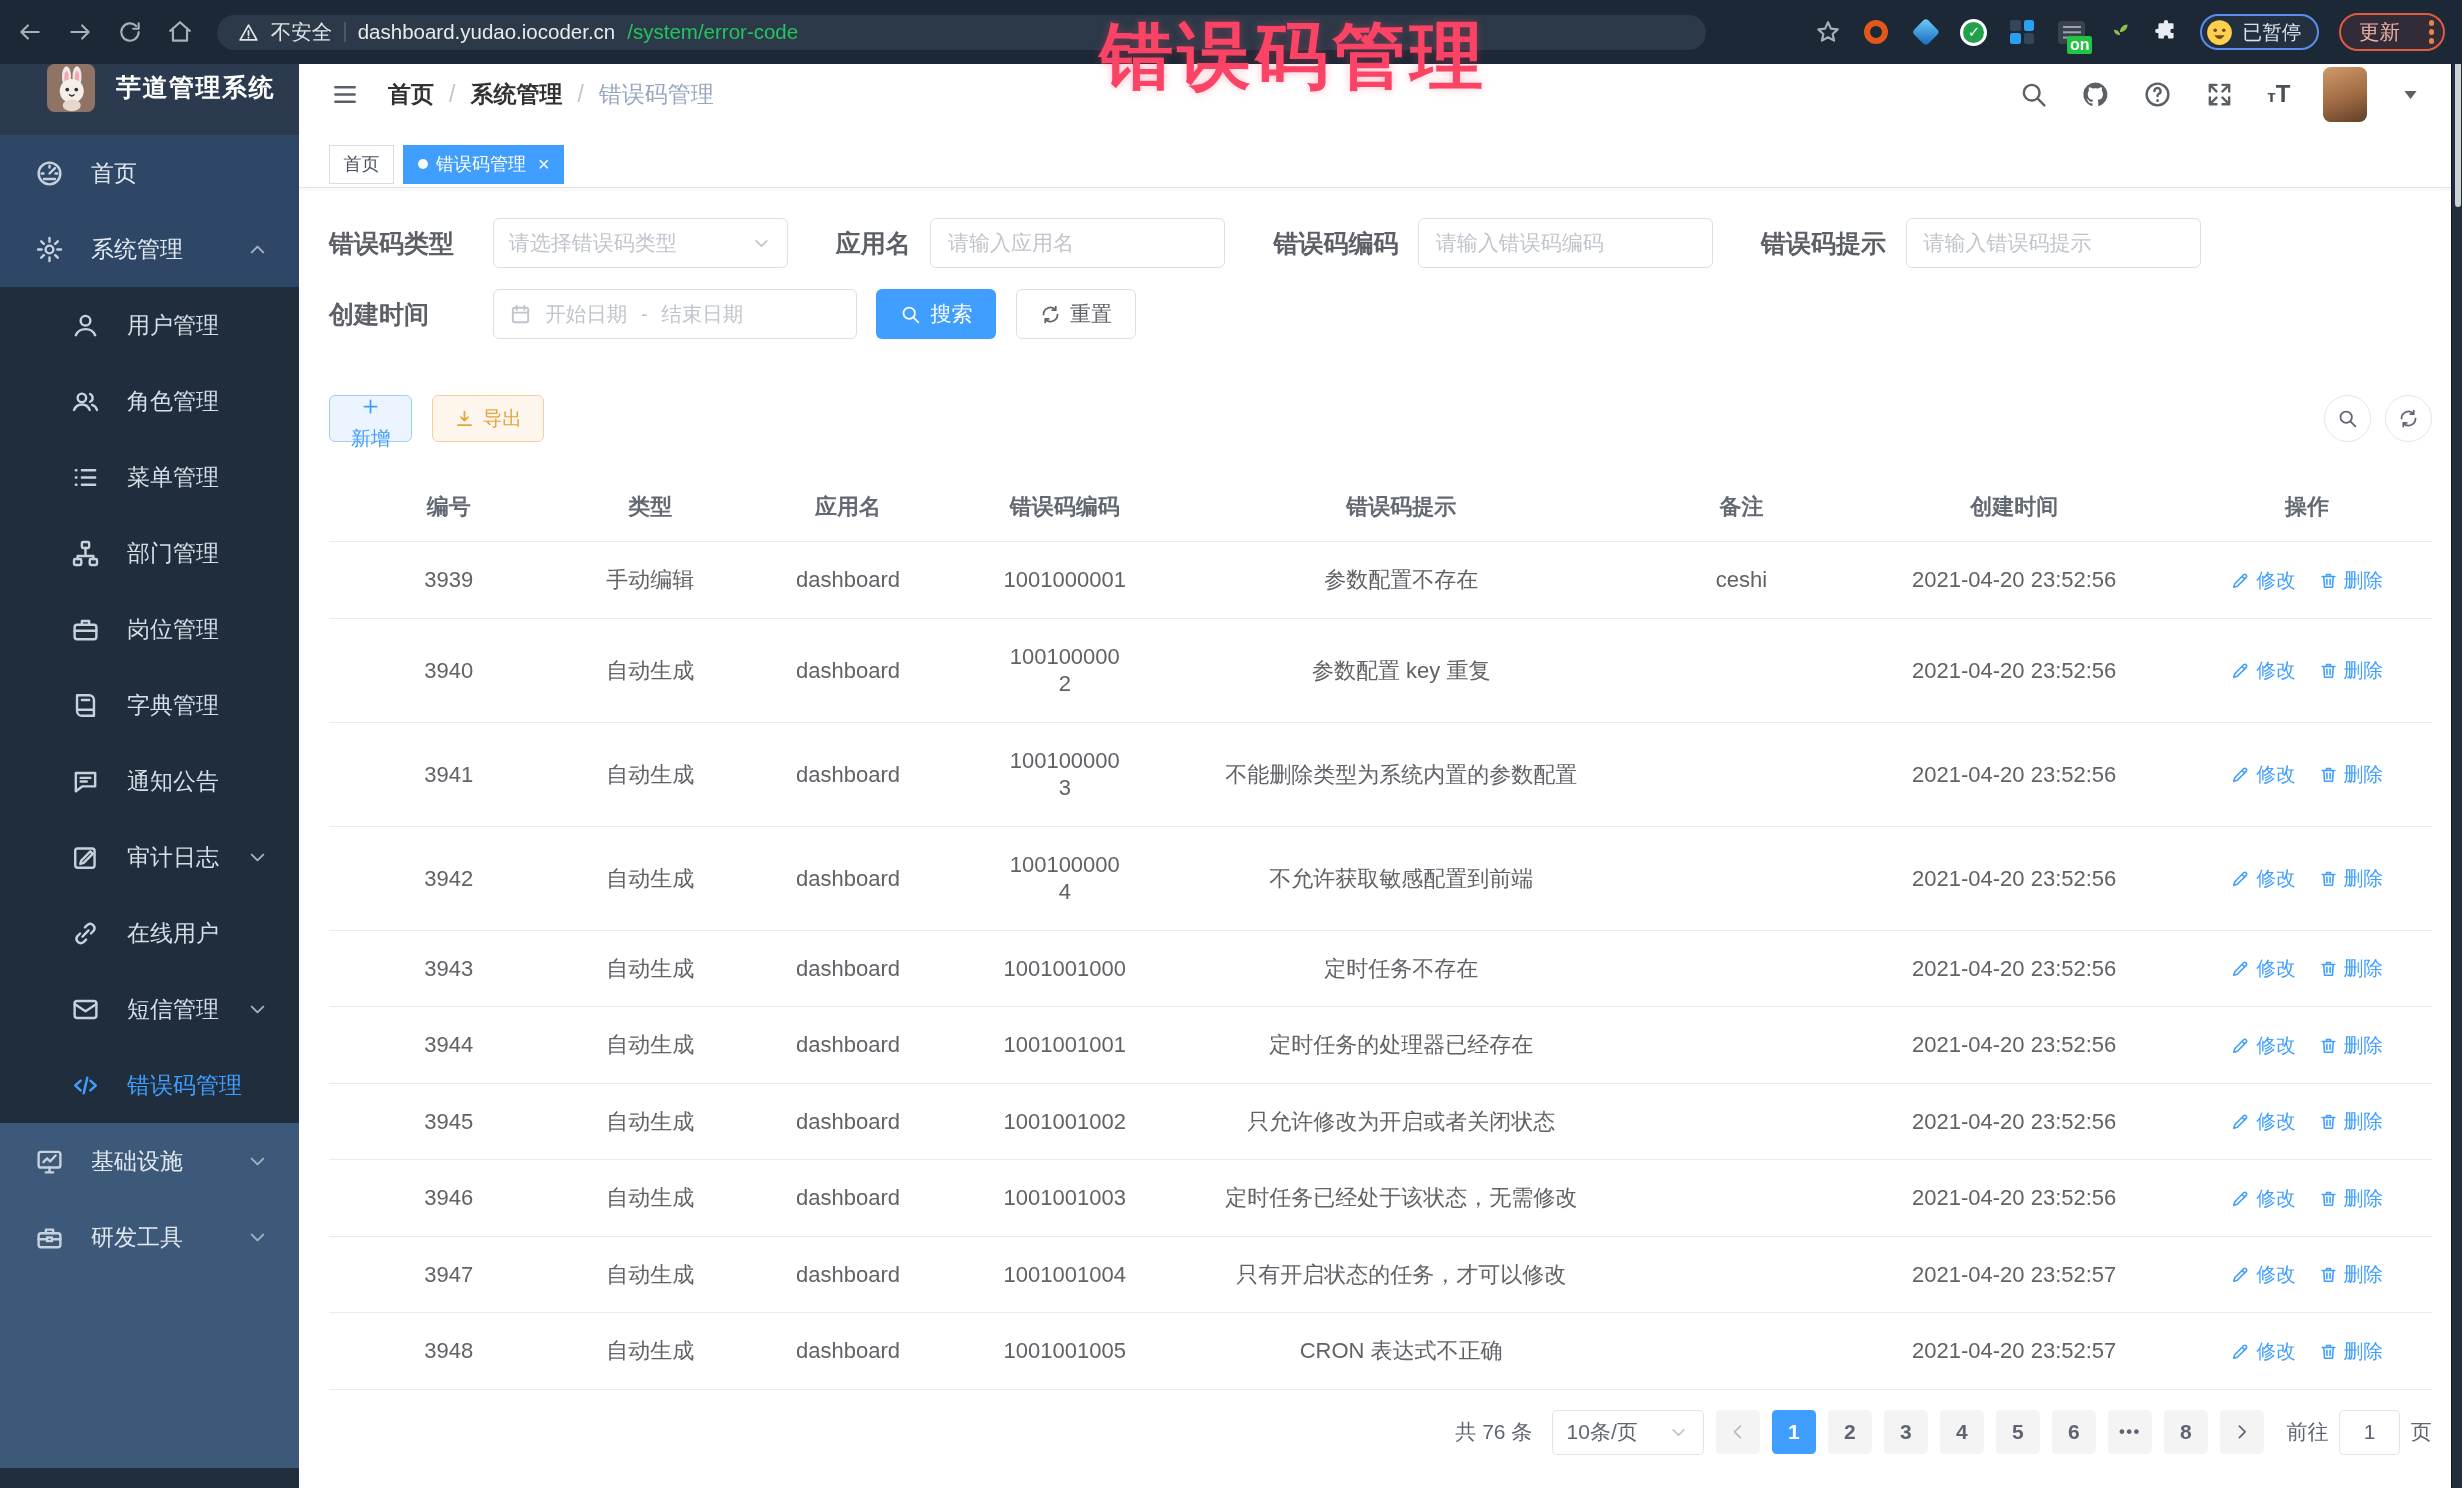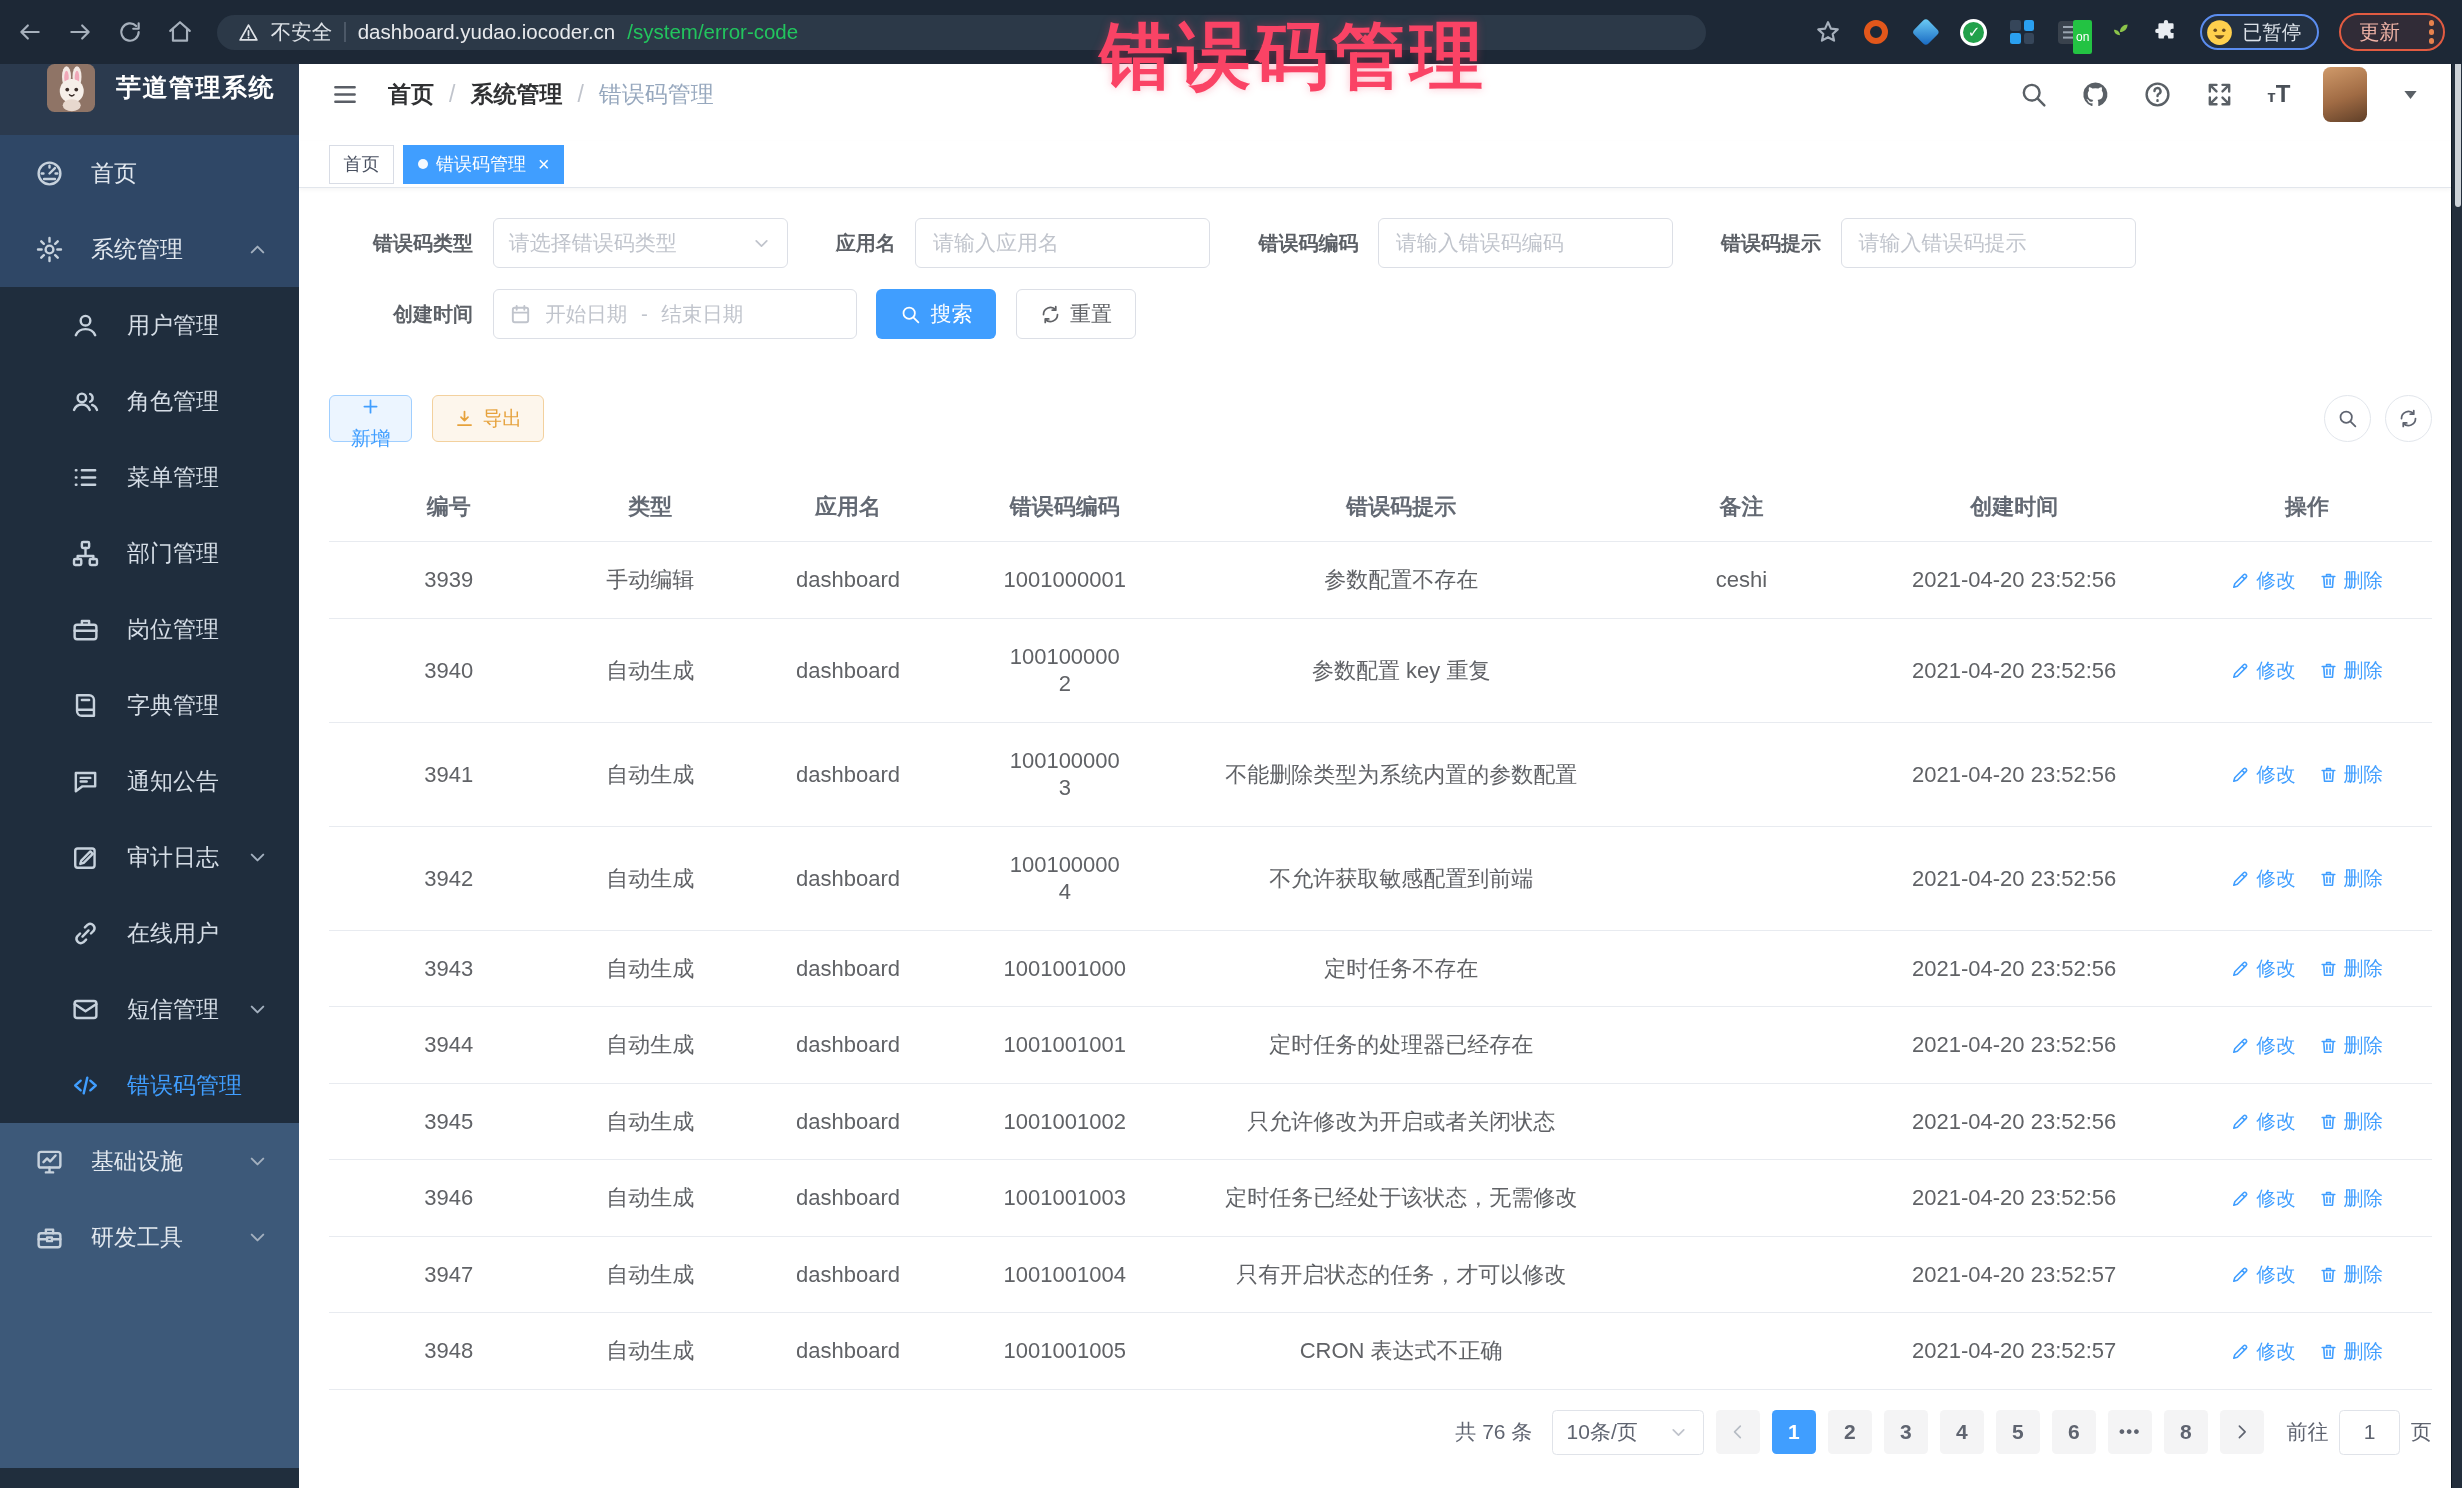--- a/index.html
+++ b/index.html
@@ -26,22 +26,22 @@
              transform:rotate(45deg); border-radius:3.8px; }
   .ext-green { width:27px; height:27px; border-radius:50%; background:#fff; display:grid; place-items:center; }
   .ext-green i { width:21px; height:21px; border-radius:50%; background:#22a14b; color:#fff; font-style:normal;
                  font-size:15px; font-weight:700; display:grid; place-items:center; }
   .ext-grid { width:24px; height:24px; display:grid; grid-template:1fr 1fr / 1fr 1fr; gap:2.3px; }
   .ext-grid i { border-radius:2.3px; } .ext-grid i:nth-child(1),.ext-grid i:nth-child(4){background:#36465a;}
   .ext-grid i:nth-child(2),.ext-grid i:nth-child(3){background:#2aa0f0;}
   .ext-list { width:27px; height:23px; background:#39424d; border-radius:3.8px; position:relative; }
   .ext-list:before { content:""; position:absolute; left:4.5px; right:4.5px; top:5.3px; height:2.3px; background:#9aa5b1;
                      box-shadow:0 5.3px 0 #9aa5b1, 0 10.6px 0 #9aa5b1; }
-  .on-badge { position:absolute; right:-6px; bottom:-7.6px; background:#23c343; color:#fff; font-size:12px;
-              line-height:1; padding:11px 3px; border-radius:2.3px; font-weight:400; }
+  .on-badge { position:absolute; right:-6px; bottom:-7.6px; background:#23c343; color:#fff; font-size:16px;
+              line-height:1; padding:1px 3px; border-radius:2.3px; font-weight:700; }
   .ext-key { width:26px; height:26px; color:#8bc34a; }
   .ext-puzzle { width:26px; height:26px; color:#e9edf2; }
   .profile-chip { height:36px; border:2.3px solid #5b8def; border-radius:19.7px; background:#233040;
                   display:flex; align-items:center; gap:9px; padding:0 15px 0 4.5px; color:#dde3ea;
                   font-size:19.7px; cursor:pointer; }
   .emoji { width:27px; height:27px; }
   .update-btn { height:38px; border:2.3px solid #e25b41; border-radius:20.5px; background:rgba(226,91,65,.1);
                 display:flex; align-items:center; gap:29px; padding:0 9px 0 18px; color:#efb3a6;
                 font-size:20.5px; cursor:pointer; }
   .update-dots { display:flex; flex-direction:column; gap:3.8px; }
@@ -91,21 +91,21 @@
   .tab { height:39px; display:flex; align-items:center; gap:7.6px; padding:0 13.6px; border:0.8px solid #d8dce5;
          background:#fff; color:#495060; font-size:18px; cursor:pointer; }
   .tab.active { background:#409EFF; border-color:#409EFF; color:#fff; }
   .tab .dot { width:10.6px; height:10.6px; border-radius:50%; background:#fff; opacity:.95; }
   .tab .close { font-size:19.7px; margin-left:4.5px; }
 
   .content { flex:1; padding:30px 19.7px 0 30px; display:flex; flex-direction:column; }
 
   
   .form-row { display:flex; align-items:center; margin-bottom:21px; }
-  .f-label { width:144px; text-align:right; font-size:20px; color:#5c6066; font-weight:600; flex:none; }
+  .f-label { width:144px; text-align:left; font-size:25px; color:#5c6066; font-weight:600; flex:none; }
   .f-label.auto { width:auto; margin-left:48px; }
   .control { margin-left:19.7px; height:50px; border:1.5px solid #dcdfe6; border-radius:6px; background:#fff;
              display:flex; align-items:center; font-size:21px; color:#606266; cursor:pointer; }
   .select { width:295px; padding:0 15px; justify-content:space-between; }
   .ph { color:#c0c4cc; }
   .sel-caret { width:21px; height:21px; color:#c0c4cc; }
   input.text { margin-left:19.7px; width:295px; height:50px; border:1.5px solid #dcdfe6; border-radius:6px;
                padding:0 16.7px; font-size:21px; color:#606266; outline:none; font-family:inherit; }
   input::placeholder { color:#c0c4cc; }
   .date-range { width:364px; padding:0 15px; gap:13.6px; }

